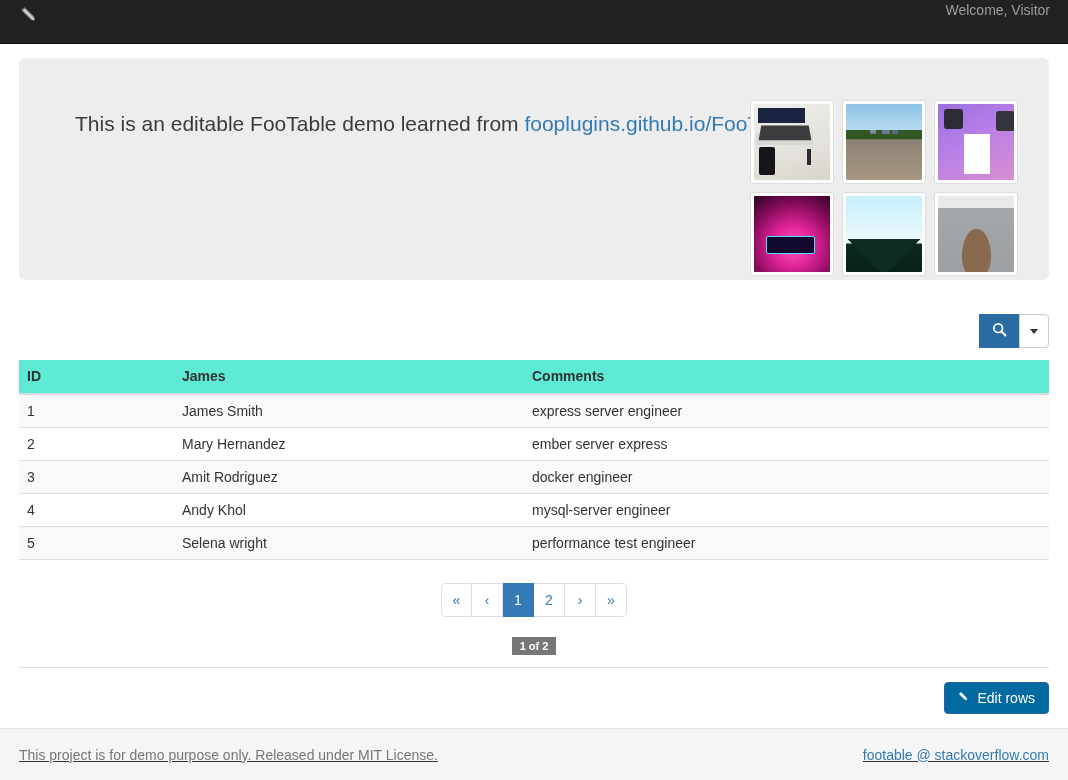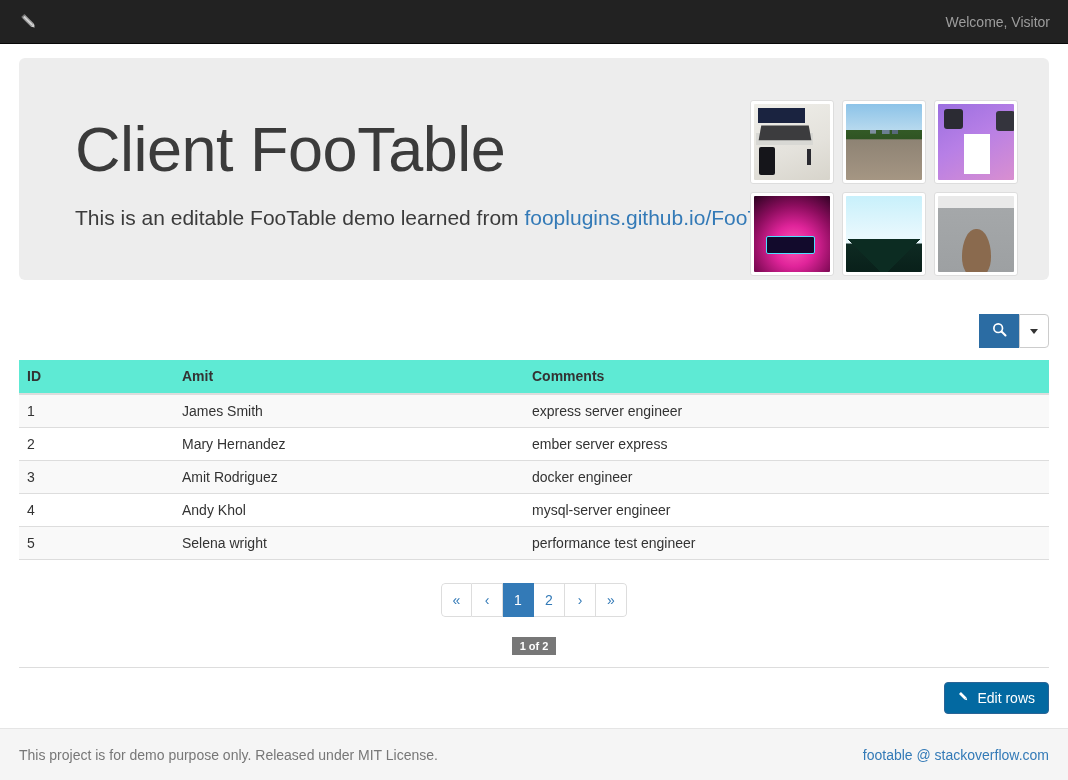--- a/index.html
+++ b/index.html
@@ -14,21 +14,21 @@
     color: #333333;
     -webkit-font-smoothing: antialiased;
   }
 
   
   .navbar {
     height: 44px;
     background: #222222;
     border-bottom: 1px solid #080808;
     display: flex;
-    align-items: center;
+    align-items: flex-start;
     justify-content: space-between;
     padding: 0 15px;
     position: relative;
   }
   .brand-icon {
     width: 28px; height: 30px;
     display: flex; align-items: center; justify-content: center;
     cursor: pointer;
   }
   .brand-icon svg { display: block; }
@@ -344,20 +344,21 @@
   
   .footer {
     position: absolute;
     left: 0; right: 0;
     bottom: 0;
     height: 52px;
     background: #f5f5f5;
     border-top: 1px solid #e5e5e5;
     display: flex;
     align-items: center;
+    text-decoration: underline;
   }
   .footer-inner {
     width: 1030px;
     margin: 0 auto;
     display: flex;
     justify-content: space-between;
     align-items: center;
   }
   .footer-text { color: #777777; font-size: 14px; }
   .footer-link { color: #337ab7; font-size: 14px; text-decoration: none; cursor: pointer; margin-left: 40px; }
@@ -376,21 +377,20 @@
         <rect x="9" y="2" width="4.4" height="1.4" fill="#777777"></rect>
       </g>
     </svg>
   </div>
   <div class="welcome-text">Welcome, Visitor</div>
 </div>
 
 <div class="container">
 
   <div class="jumbotron">
-    <h1 class="jumbo-title">Client FooTable</h1>
     <p class="jumbo-lead">
       <span>This is an editable FooTable demo learned from </span><a>fooplugins.github.io/FooTable</a>
     </p>
 
     <div class="thumb-grid">
       <div class="thumb">
         <div class="thumb-img art-laptop"></div>
       </div>
       <div class="thumb">
         <div class="thumb-img art-city"></div>
@@ -423,21 +423,21 @@
       <button class="btn-caret">
         <span class="caret"></span>
       </button>
     </div>
   </div>
 
   <table class="footable">
     <thead>
       <tr>
         <th class="col-id">ID</th>
-        <th class="col-name">Amit</th>
+        <th class="col-name">James</th>
         <th>Comments</th>
       </tr>
     </thead>
     <tbody>
       <tr>
         <td>1</td>
         <td>James Smith</td>
         <td>express server engineer</td>
       </tr>
       <tr>

